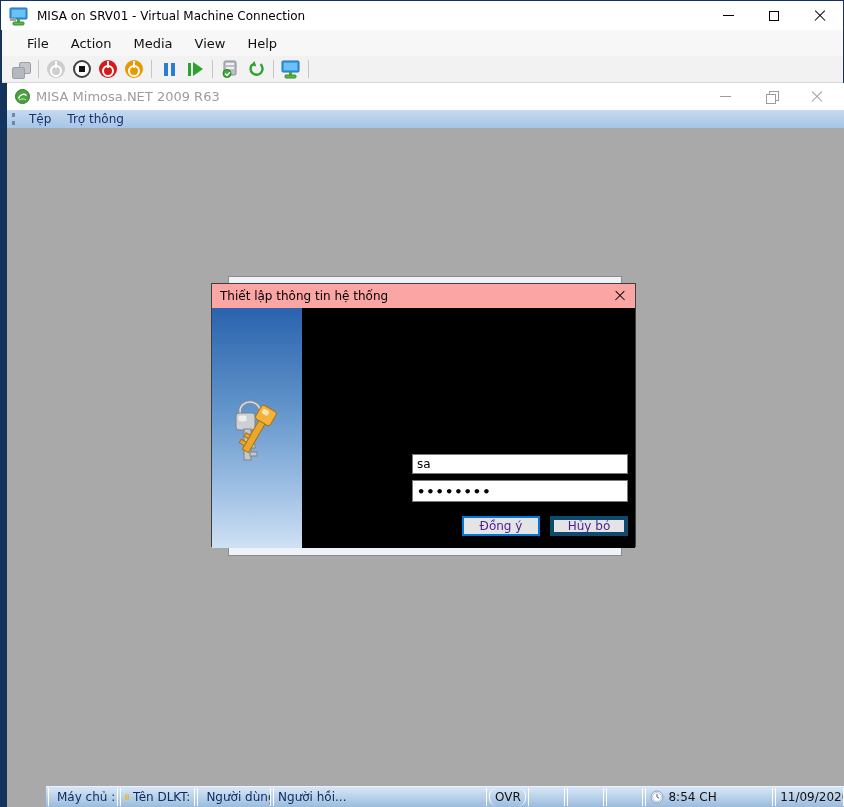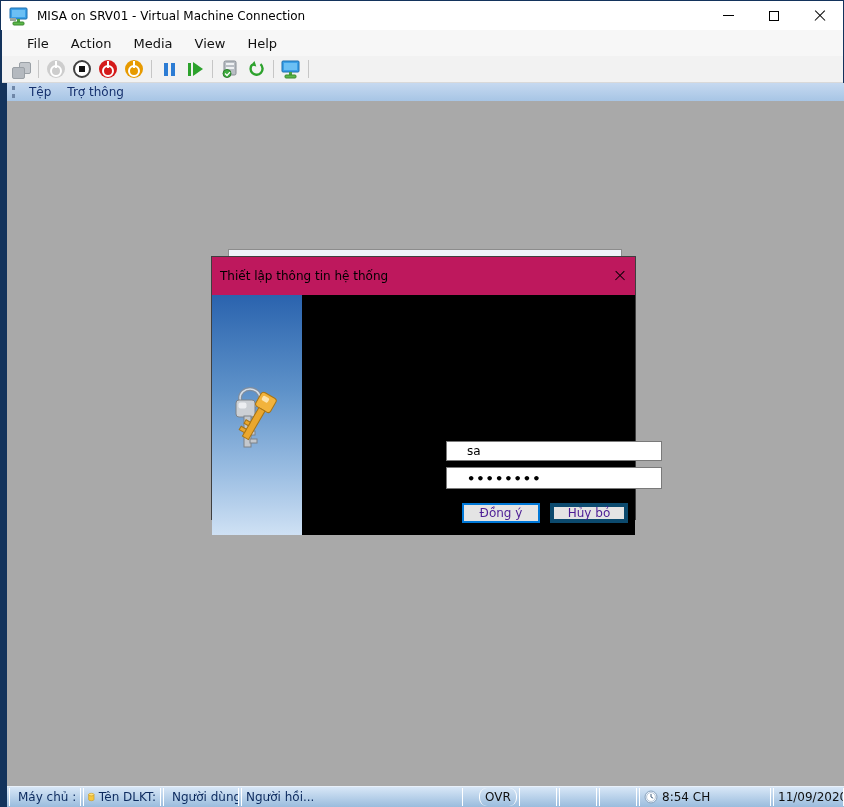--- a/index.html
+++ b/index.html
@@ -79,52 +79,53 @@
   
   .behind-win{
     position:absolute; left:221px; top:148px; width:394px; height:280px;
     background:#eef3fa; border:1px solid #8c8c8c;
   }
   
   .dialog{
     position:absolute; left:204px; top:155px; width:425px; height:264px;
     border:1px solid #3f3f3f; background:#000;
   }
-  .dlg-titlebar{ height:38px; background:#be185d; display:flex; align-items:center; }
+  .dlg-titlebar{ height:24px; background:#fca5a5; display:flex; align-items:center; }
   .dlg-title{ font-size:12px; color:#000; margin-left:8px; white-space:nowrap; }
   .dlg-close{ margin-left:auto; width:30px; height:22px; display:flex; align-items:center; justify-content:center; }
   .dlg-body{ display:flex; height:240px; }
   .key-panel{
     width:90px; flex:0 0 auto; position:relative;
     background:linear-gradient(180deg,#2a63ae 0%,#5e92c9 40%,#9dbfe3 75%,#cfe1f4 100%);
   }
   .keys{ position:absolute; left:20px; top:90px; }
   .black-panel{ flex:1 1 auto; background:#000; position:relative; }
   .fld{
     position:absolute; left:110px; width:216px; background:#fff;
     border:1px solid #7a7a7a; font-family:"DejaVu Sans","Liberation Sans",sans-serif;
-    font-size:12px; color:#000; padding:0 20px; outline:none;margin-left:34px;
+    font-size:12px; color:#000; padding:0 4px; outline:none;
   }
   .fld-user{ top:146px; height:20px; }
   .fld-pass{ top:172px; height:22px; font-size:13px; font-weight:bold; letter-spacing:1px; }
   .dbtn{
     position:absolute; top:208px; width:78px; height:20px;
     background:#e4e4e4; font-size:12px; color:#4c1d95;
     font-family:"DejaVu Sans","Liberation Sans",sans-serif;
     display:flex; align-items:center; justify-content:center;
   }
   .dbtn-ok{ left:160px; border:2px solid #0078d7; }
   .dbtn-cancel{ left:248px; border:4px solid #0c4a6e; }
   
   .statusbar{
     height:21px; flex:0 0 auto;
     background:linear-gradient(#d8e7f7,#9abcdd);
     border-top:1px solid #e9f1fa;
     display:flex; align-items:stretch; font-size:12px; color:#0c2a5e;
     padding:1px 0;
+    margin-left:39px;
   }
   .sbp{
     display:flex; align-items:center; gap:4px; padding:0 4px;
     border-left:1px solid #ffffff; border-right:1px solid #ffffff;
     margin-left:2px; white-space:nowrap; overflow:hidden;
   }
   .sbp.dark{ color:#101010; }
   .sb-spacer{ flex:1 1 auto; }
   .center{ justify-content:center;border-radius:8px; }
 </style>
@@ -216,20 +217,39 @@
         <rect x="3" y="3" width="13" height="7" fill="#6cc0f4"></rect>
         <rect x="8" y="12" width="3" height="4" fill="#49a33c"></rect>
         <rect x="4" y="15" width="11" height="3" rx="1" fill="#5cb84a" stroke="#3c8a31"></rect>
       </svg>
     </div>
     <span class="tsep"></span>
   </div>
 
   <div class="guest">
 
+    <div class="app-titlebar">
+      <svg width="15" height="15" viewBox="0 0 15 15" style="margin-left:8px">
+        <circle cx="7.5" cy="7.5" r="7" fill="#4aa33f" stroke="#2f7d2a"></circle>
+        <path d="M3.5 9.5 C4.5 5.5, 9 4, 11.5 6.5" stroke="#ffffff" stroke-width="1.4" fill="none"></path>
+        <path d="M4 11 C6.5 9.5, 9.5 9.5, 11 11" stroke="#cfe8c8" stroke-width="1" fill="none"></path>
+      </svg>
+      <span class="app-title">MISA Mimosa.NET 2009 R63</span>
+      <div class="app-btns">
+        <div class="abtn">
+            <span class="ag-min"></span>
+          </div>
+        <div class="abtn">
+            <span class="ag-restore"></span>
+          </div>
+        <div class="abtn">
+            <span class="ag-close"></span>
+          </div>
+      </div>
+    </div>
 
     <div class="app-menubar">
       <span class="grip"></span>
       <span class="mitem">Tệp</span>
       <span class="mitem">Trợ thông</span>
     </div>
 
     <div class="client">
 
       <div class="behind-win"></div>

